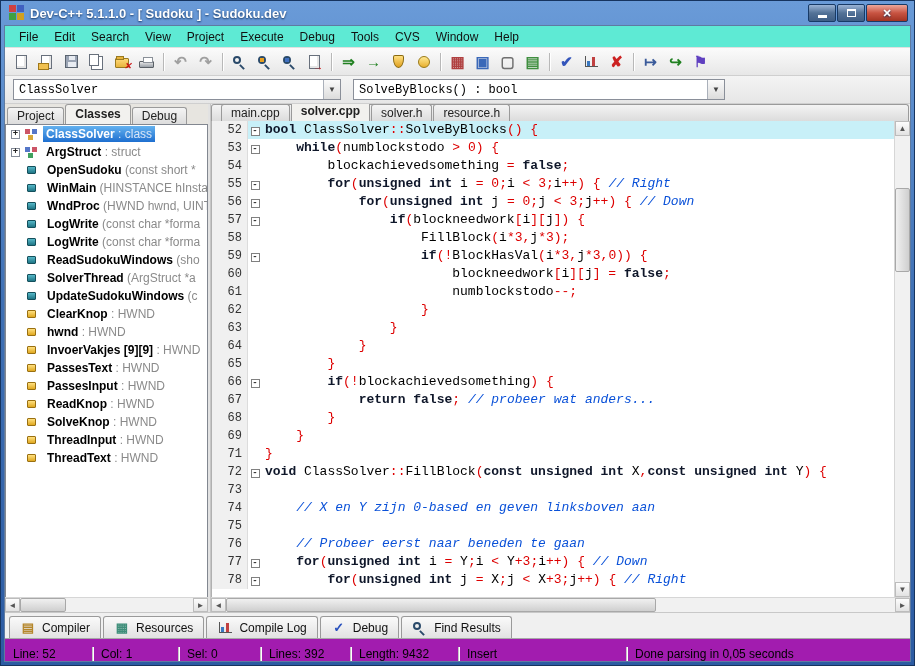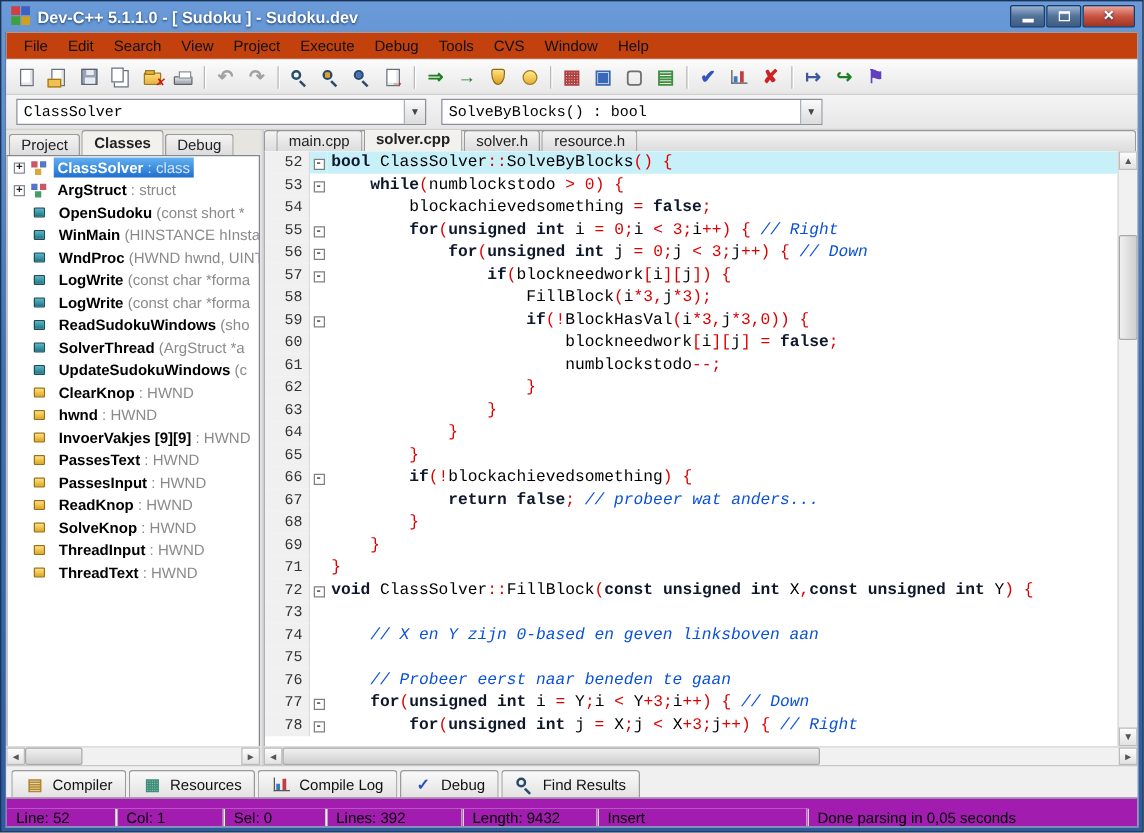--- a/index.html
+++ b/index.html
@@ -23,21 +23,21 @@
   .wbtn.close { width:42px; background:linear-gradient(#eda79b,#c85442 50%,#a23322); }
   .gl-min { width:9px; height:3px; background:#fff; margin-top:7px; }
   .gl-max { width:9px; height:8px; border:1px solid #fff; border-top-width:2px; }
   .gl-x { color:#fff; font-size:11px; font-weight:bold; line-height:1; }
 
   .app { flex:1; display:flex; flex-direction:column; background:#f0f0f0;
          border:1px solid #5f7ba1; overflow:hidden; }
 
   
   .menubar { height:22px; display:flex; align-items:center; padding-left:6px;
-             background:#c2410c; border-bottom:1px solid #e0e0e0; }
+             background:#5eead4; border-bottom:1px solid #e0e0e0; }
   .mitem { padding:2px 8px; font-size:12px; color:#111; }
   .toolbar { height:28px; display:flex; align-items:center; padding:0 4px;
              background:linear-gradient(#fbfbfb,#e7e7e7); border-bottom:1px solid #cfcfcf; }
   .tb-sep { width:1px; height:18px; background:#b8b8b8; margin:0 4px; box-shadow:1px 0 0 #fff; }
   .tbtn { width:25px; height:24px; border:1px solid transparent; background:transparent;
           display:flex; align-items:center; justify-content:center; padding:0; }
   .icwrap { display:flex; align-items:center; justify-content:center; width:20px; height:20px; }
   .icwrap.glyph { font-size:15px; font-weight:bold; line-height:1; }
 
   
@@ -74,21 +74,21 @@
              border:1px solid #9a7a18; }
   .sh-bars { width:13px; height:11px; border-left:1px solid #555; border-bottom:1px solid #555; }
   .sh-bars::before { content:""; position:absolute; left:1px; bottom:0; width:3px; height:5px; background:#3a78c0; }
   .sh-bars::after { content:""; position:absolute; left:6px; bottom:0; width:3px; height:9px; background:#c04040; }
 
   
   .comborow { height:28px; display:flex; align-items:center; gap:12px; padding:0 8px;
               background:linear-gradient(#f4f4f4,#e6e6e6); border-bottom:1px solid #cfcfcf; }
   .combo { height:21px; background:#fff; border:1px solid #8a8f99; display:flex; align-items:center; }
   .combo-class { width:328px; }
-  .combo-member { width:305px; }
+  .combo-member { width:372px; }
   .combo-val { flex:1; padding:0 5px; font-family:"Liberation Mono",monospace; font-size:12px;
                white-space:nowrap; overflow:hidden; color:#000; }
   .combo-btn { width:17px; height:100%; border-left:1px solid #aab0ba; font-size:8px; color:#444;
                display:flex; align-items:center; justify-content:center;
                background:linear-gradient(#fafafa,#dcdcdc); }
 
   
   .main { flex:1; display:flex; overflow:hidden; }
   .leftpanel { width:203px; display:flex; flex-direction:column; overflow:hidden; }
   .splitter { width:3px; background:#e2e2e2; border-right:1px solid #c6c6c6; }
@@ -166,21 +166,21 @@
           border-bottom:none; border-radius:3px 3px 0 0; }
   .btab .icwrap { width:16px; height:16px; }
   .btab .icwrap.glyph { font-size:13px; }
   .statusbar { height:23px; display:flex; align-items:flex-end; background:#a21caf;
                border-top:1px solid #a8a8a8; font-size:12px; color:#000; }
   .seg { display:flex; align-items:center; padding:0 8px; border-right:1px solid #c6c6c6;
          box-shadow:1px 0 0 #fff; white-space:nowrap; }
   .seg[data-name="status-line"]   { width:88px; }
   .seg[data-name="status-col"]    { width:86px; }
   .seg[data-name="status-sel"]    { width:82px; }
-  .seg[data-name="status-lines"]  { width:109px; }
+  .seg[data-name="status-lines"]  { width:90px; }
   .seg[data-name="status-length"] { width:108px; }
   .seg[data-name="status-mode"]   { width:168px; }
   .seg[data-name="status-message"]{ flex:1; border-right:none; box-shadow:none; }
 </style>
 </head>
 <body>
 
 <div class="win" data-name="app-window">
   <div class="titlebar" data-name="title-bar">
     <span class="appicon" data-name="app-icon">

